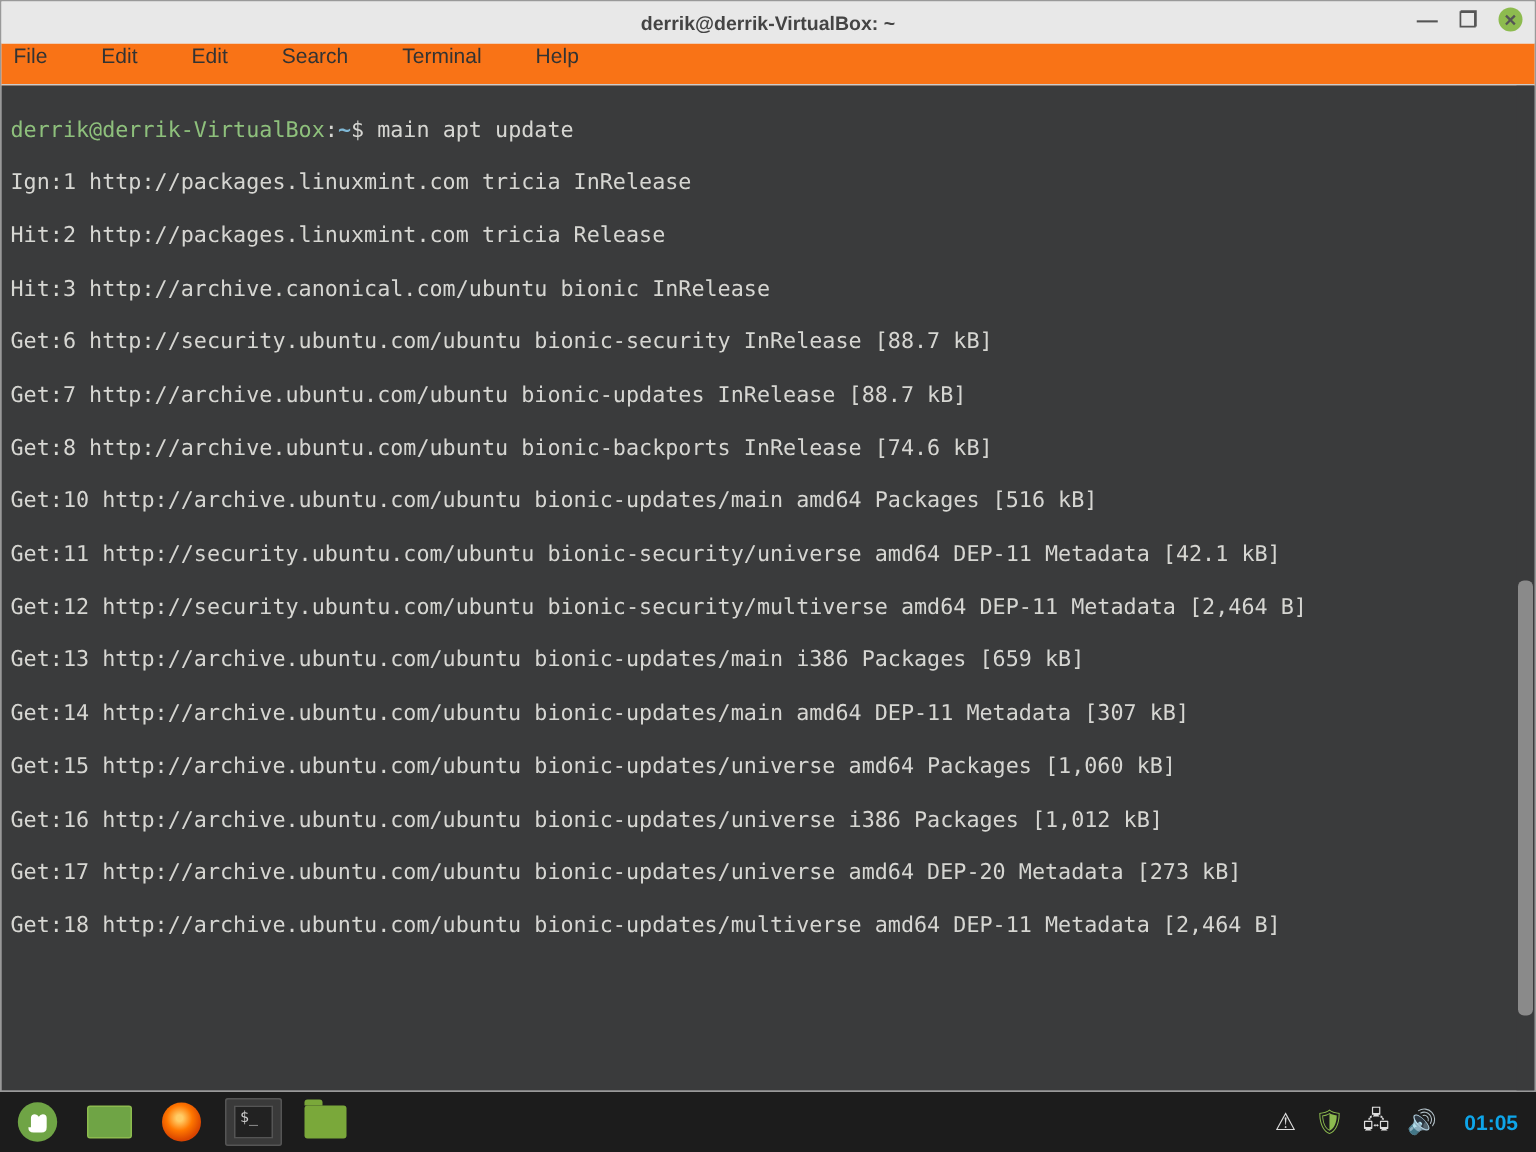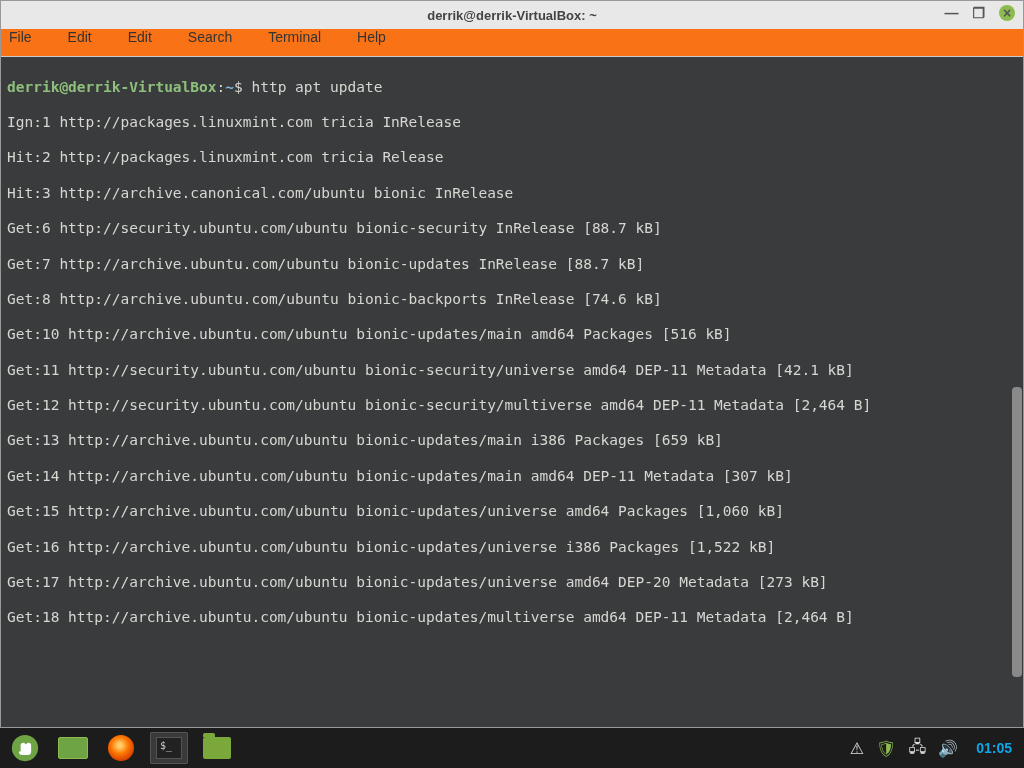--- a/index.html
+++ b/index.html
@@ -89,21 +89,21 @@
     }
     .scrollbar-thumb {
       position: absolute;
       right: 1px;
       width: 10px;
       top: 330px;
       height: 290px;
       background: #8a8a8a;
       border-radius: 4px;
     }
-    .u { color: #8ec07c; font-weight: bold; }
+    .u { color: #8ec07c; font-weight: normal; }
     .h { color: #7fb8d6; font-weight: bold; }
     .w { color: #d6d6d2; }
     .taskbar {
       position: absolute;
       bottom: 0; left: 0; right: 0;
       height: 40px;
       background: #1c1c1c;
       display: flex;
       align-items: center;
       padding: 0 6px;
@@ -175,34 +175,34 @@
   </div>
   <div class="menubar">
     <span>File</span>
     <span>Edit</span>
     <span>Edit</span>
     <span>Search</span>
     <span>Terminal</span>
     <span>Help</span>
   </div>
   <div class="terminal">
-<span class="line"><span class="u">derrik@derrik-VirtualBox</span><span class="w">:</span><span class="h">~</span><span class="w">$</span> <span class="w">http apt update</span></span>
+<span class="line"><span class="u">derrik@derrik-VirtualBox</span><span class="w">:</span><span class="h">~</span><span class="w">$</span> <span class="w">main apt update</span></span>
 <span class="line">Ign:1 http://packages.linuxmint.com tricia InRelease</span>
 <span class="line">Hit:2 http://packages.linuxmint.com tricia Release</span>
 <span class="line">Hit:3 http://archive.canonical.com/ubuntu bionic InRelease</span>
 <span class="line">Get:6 http://security.ubuntu.com/ubuntu bionic-security InRelease [88.7 kB]</span>
 <span class="line">Get:7 http://archive.ubuntu.com/ubuntu bionic-updates InRelease [88.7 kB]</span>
 <span class="line">Get:8 http://archive.ubuntu.com/ubuntu bionic-backports InRelease [74.6 kB]</span>
 <span class="line">Get:10 http://archive.ubuntu.com/ubuntu bionic-updates/main amd64 Packages [516 kB]</span>
 <span class="line">Get:11 http://security.ubuntu.com/ubuntu bionic-security/universe amd64 DEP-11 Metadata [42.1 kB]</span>
 <span class="line">Get:12 http://security.ubuntu.com/ubuntu bionic-security/multiverse amd64 DEP-11 Metadata [2,464 B]</span>
 <span class="line">Get:13 http://archive.ubuntu.com/ubuntu bionic-updates/main i386 Packages [659 kB]</span>
 <span class="line">Get:14 http://archive.ubuntu.com/ubuntu bionic-updates/main amd64 DEP-11 Metadata [307 kB]</span>
 <span class="line">Get:15 http://archive.ubuntu.com/ubuntu bionic-updates/universe amd64 Packages [1,060 kB]</span>
-<span class="line">Get:16 http://archive.ubuntu.com/ubuntu bionic-updates/universe i386 Packages [1,522 kB]</span>
+<span class="line">Get:16 http://archive.ubuntu.com/ubuntu bionic-updates/universe i386 Packages [1,012 kB]</span>
 <span class="line">Get:17 http://archive.ubuntu.com/ubuntu bionic-updates/universe amd64 DEP-20 Metadata [273 kB]</span>
 <span class="line">Get:18 http://archive.ubuntu.com/ubuntu bionic-updates/multiverse amd64 DEP-11 Metadata [2,464 B]</span>
 
     <div class="scrollbar">
       <div class="scrollbar-thumb"></div>
     </div>
   </div>
 </div>
 
 <div class="taskbar">

